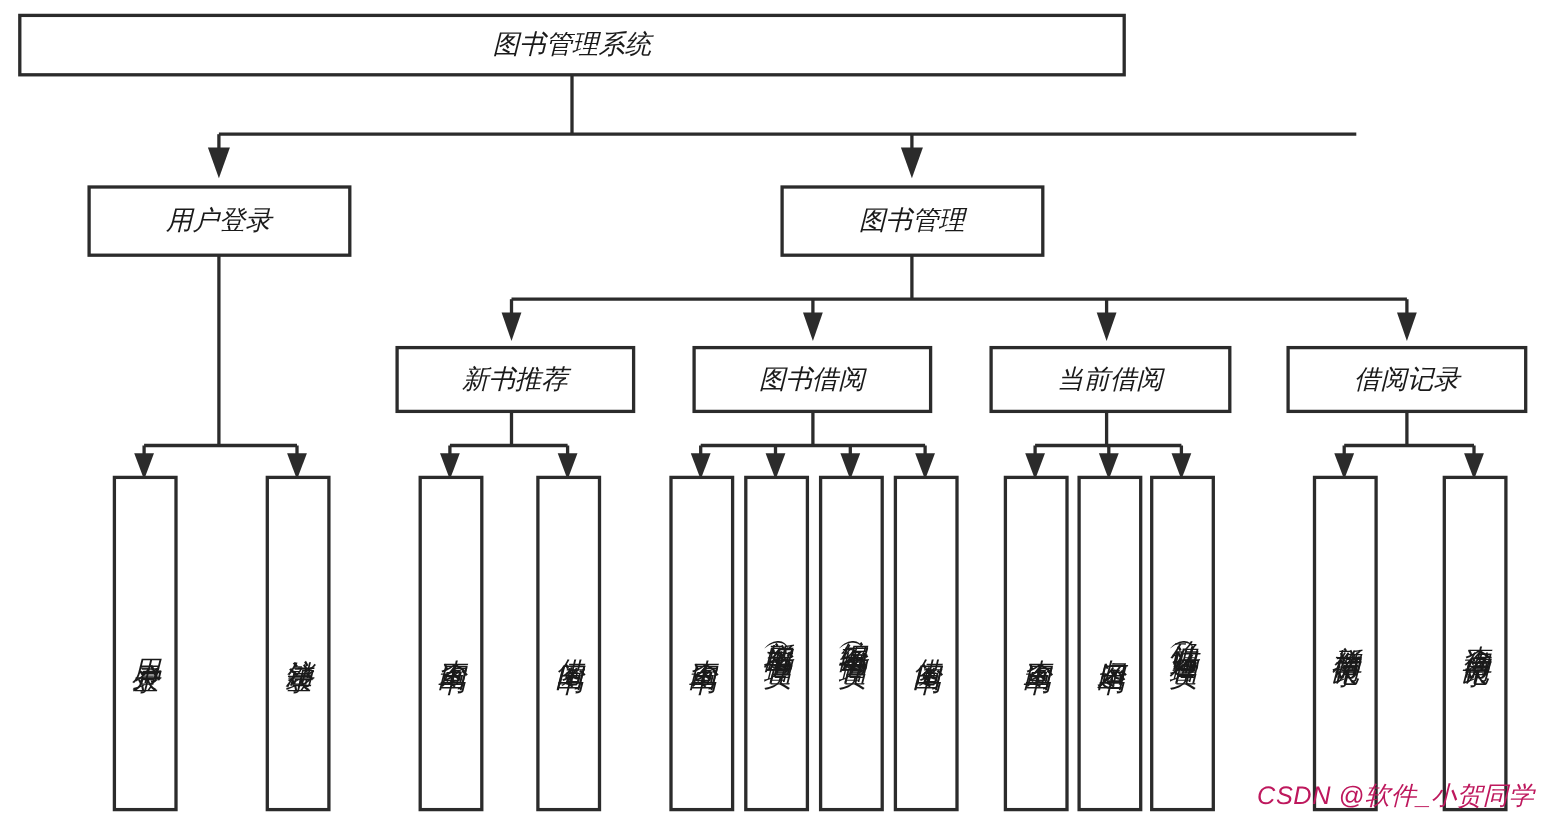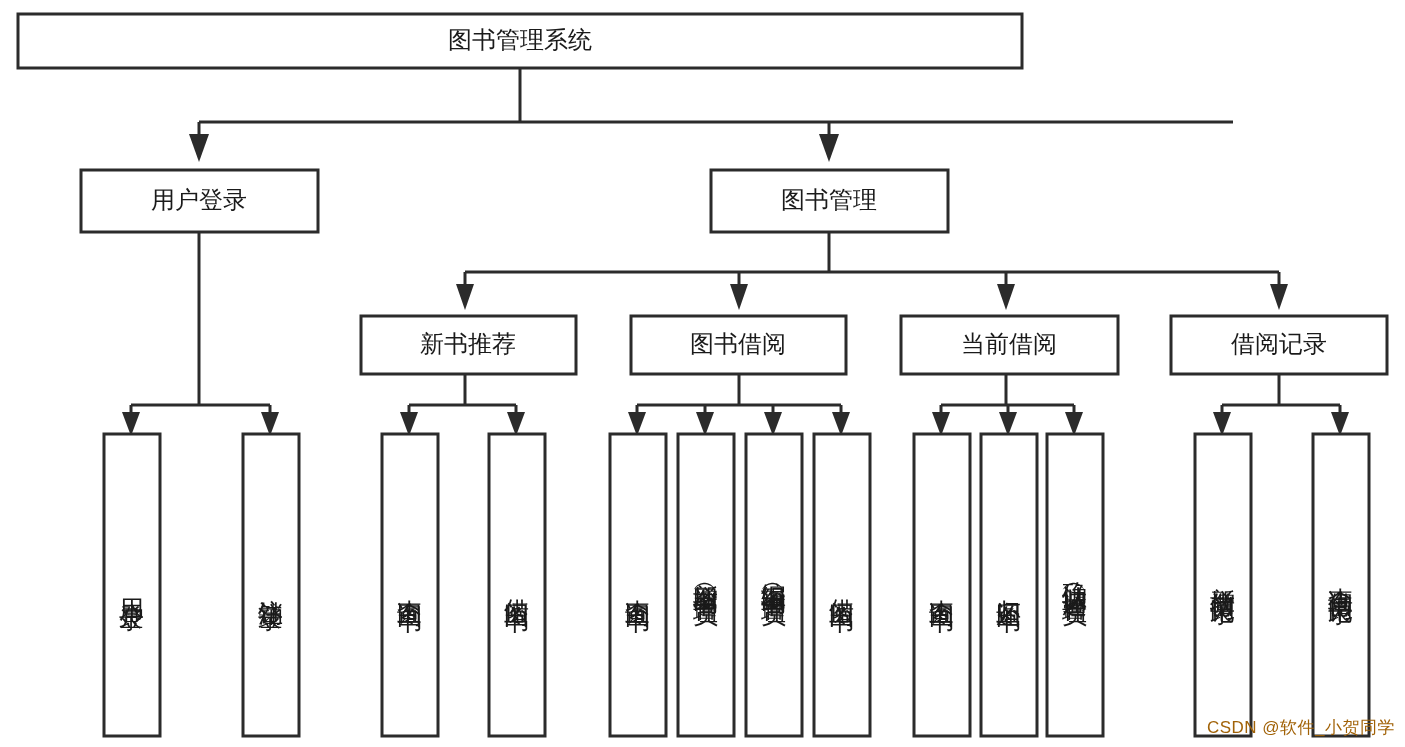--- a/index.html
+++ b/index.html
@@ -11,20 +11,21 @@
     width: 1405px;
     height: 747px;
     font-family: "Liberation Sans", "DejaVu Sans", sans-serif;
     overflow: hidden;
     position: relative;
   }
   #diagram-root {
     position: relative;
     width: 1405px;
     height: 747px;
+    font-style: italic;
   }
   svg#tree-svg {
     position: absolute;
     top: 0;
     left: 0;
     width: 1405px;
     height: 747px;
     display: block;
   }
   .node-box {
@@ -59,22 +60,22 @@
     text-orientation: upright;
     text-anchor: middle;
     white-space: pre;
     letter-spacing: 3px;
   }
   .watermark {
     position: absolute;
     right: 10px;
     bottom: 8px;
     font-family: "Liberation Sans", "DejaVu Sans", sans-serif;
-    font-size: 17px;
-    color: #a16207;
+    font-size: 23px;
+    color: #be185d;
     letter-spacing: 0.5px;
     user-select: none;
     pointer-events: none;
     margin-top: 25px;
   }
 </style>
 </head>
 <body>
 
 <div id="diagram-root">

